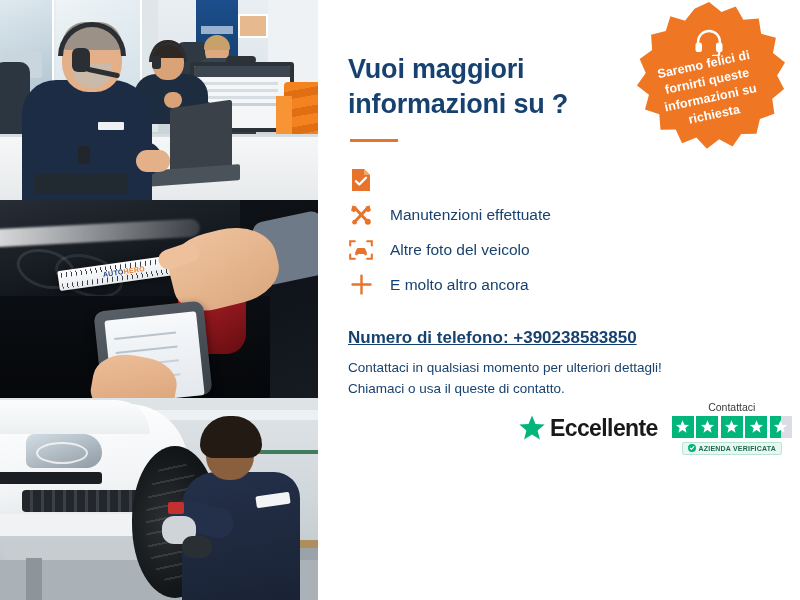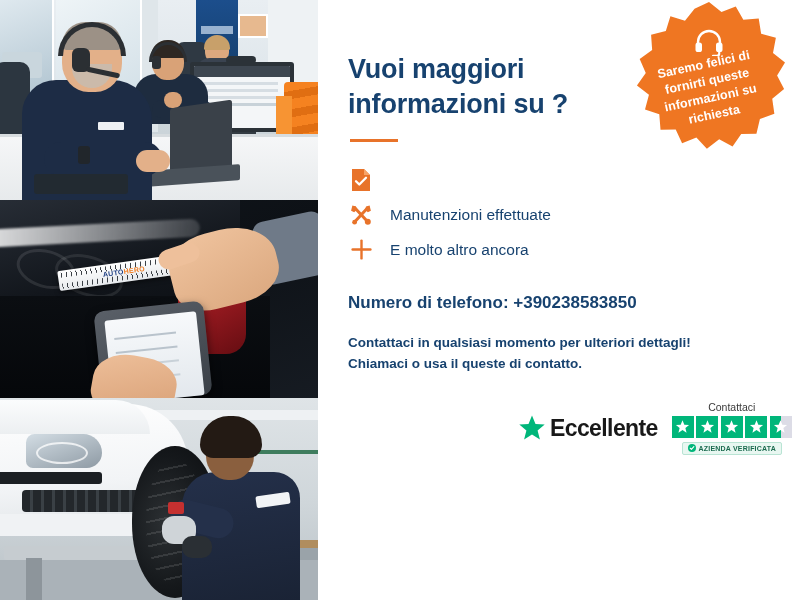--- a/index.html
+++ b/index.html
@@ -184,22 +184,22 @@
   .content { position:relative; flex:1; height:498px; padding:52px 36px 0 30px; }
 
   .headline { font-size:27px; line-height:1.28; font-weight:700; color:#17426f; letter-spacing:-.2px; max-width:300px; }
   .rule { width:48px; height:3px; background:#e8732a; margin:18px 0 20px 2px; }
 
   .features { list-style:none; }
   .feature { display:flex; align-items:center; height:35px; }
   .feature .ficon { width:26px; height:26px; flex:0 0 26px; margin-right:16px; display:flex; align-items:center; justify-content:center; }
   .feature .flabel { font-size:15.5px; color:#17426f; }
 
-  .phone { margin-top:26px; font-size:17px; font-weight:700; color:#17426f; }
-  .contact { margin-top:20px; font-size:13.5px; line-height:1.55; color:#17426f;font-weight:bold; }
+  .phone { margin-top:26px; font-size:17px; font-weight:700; color:#17426f;text-decoration:underline; }
+  .contact { margin-top:10px; font-size:13.5px; line-height:1.55; color:#17426f; }
 
   
   .badge { position:absolute; left:315px; top:2px; width:152px; height:152px; }
   .badge .burst { position:absolute; inset:0; background:#ef7622;
       clip-path: polygon(50% 0%,58.2% 6.5%,67.6% 2.9%,72.6% 11.6%,82.7% 10.9%,84.3% 20.9%,94% 23.6%,92.1% 33.5%,100% 39.8%,94.8% 48.3%,99.4% 57.3%,91.6% 63.6%,93% 73.6%,83.5% 76.9%,81.2% 86.7%,71.2% 86.8%,65.5% 95.1%,56.7% 90.3%,48.6% 96.5%,41.7% 89.2%,32.3% 92.9%,28.1% 83.8%,18.1% 84%,17.3% 73.9%,7.9% 70.8%,10.5% 61.1%,2.6% 54.9%,8.4% 46.7%,4.4% 37.5%,12.6% 31.6%,11.9% 21.6%,21.6% 19%,24.6% 9.4%,34.2% 12.3%,40.5% 4.5%);
       filter:drop-shadow(0 1px 2px rgba(0,0,0,.12)); }
   .badge .headset { position:absolute; left:50%; top:26px; transform:translateX(-50%); }
   .badge .btext { position:absolute; left:0; top:54px; width:100%;
       transform:rotate(-12deg); text-align:center; color:#fff;
       font-size:12.5px; font-weight:700; line-height:1.36; letter-spacing:.1px; padding:0 14px; }
@@ -361,20 +361,34 @@
             <path d="M3.4 2.4l3.6 1 .8 3.4-2.6 2.4-3.1-1.4z" fill="#e8732a"></path>
             <path d="M20.6 2.4l-3.6 1-.8 3.4 2.6 2.4 3.1-1.4z" fill="#e8732a"></path>
             <circle cx="18.8" cy="18.8" r="3" fill="#e8732a"></circle>
             <circle cx="5.6" cy="19.2" r="2.4" fill="#e8732a"></circle>
           </svg>
         </span>
         <span class="flabel">Manutenzioni effettuate</span>
       </li>
 
 
+      <li class="feature">
+        <span class="ficon">
+          <svg width="24" height="22" viewBox="0 0 24 22">
+            <g fill="none" stroke="#e8732a" stroke-width="2.1" stroke-linecap="round">
+              <path d="M1.2 6.4V2.2h4.6"></path>
+                <path d="M22.8 6.4V2.2h-4.6"></path>
+              <path d="M1.2 15.6v4.2h4.6"></path>
+                <path d="M22.8 15.6v4.2h-4.6"></path>
+            </g>
+            <path d="M6.2 13.4l1.5-3.4a1.6 1.6 0 0 1 1.4-.9h5.8a1.6 1.6 0 0 1 1.4.9l1.5 3.4v2.1a.8.8 0 0 1-.8.8h-1a.8.8 0 0 1-.8-.8v-.5H8.8v.5a.8.8 0 0 1-.8.8H7a.8.8 0 0 1-.8-.8z" fill="#e8732a"></path>
+          </svg>
+        </span>
+        <span class="flabel">Altre foto del veicolo</span>
+      </li>
 
       <li class="feature">
         <span class="ficon">
           <svg width="23" height="23" viewBox="0 0 23 23">
             <g stroke="#e8732a" stroke-width="2.4" stroke-linecap="round">
               <path d="M11.5 2.6v17.8"></path>
                 <path d="M2.6 11.5h17.8"></path>
             </g>
           </svg>
         </span>

